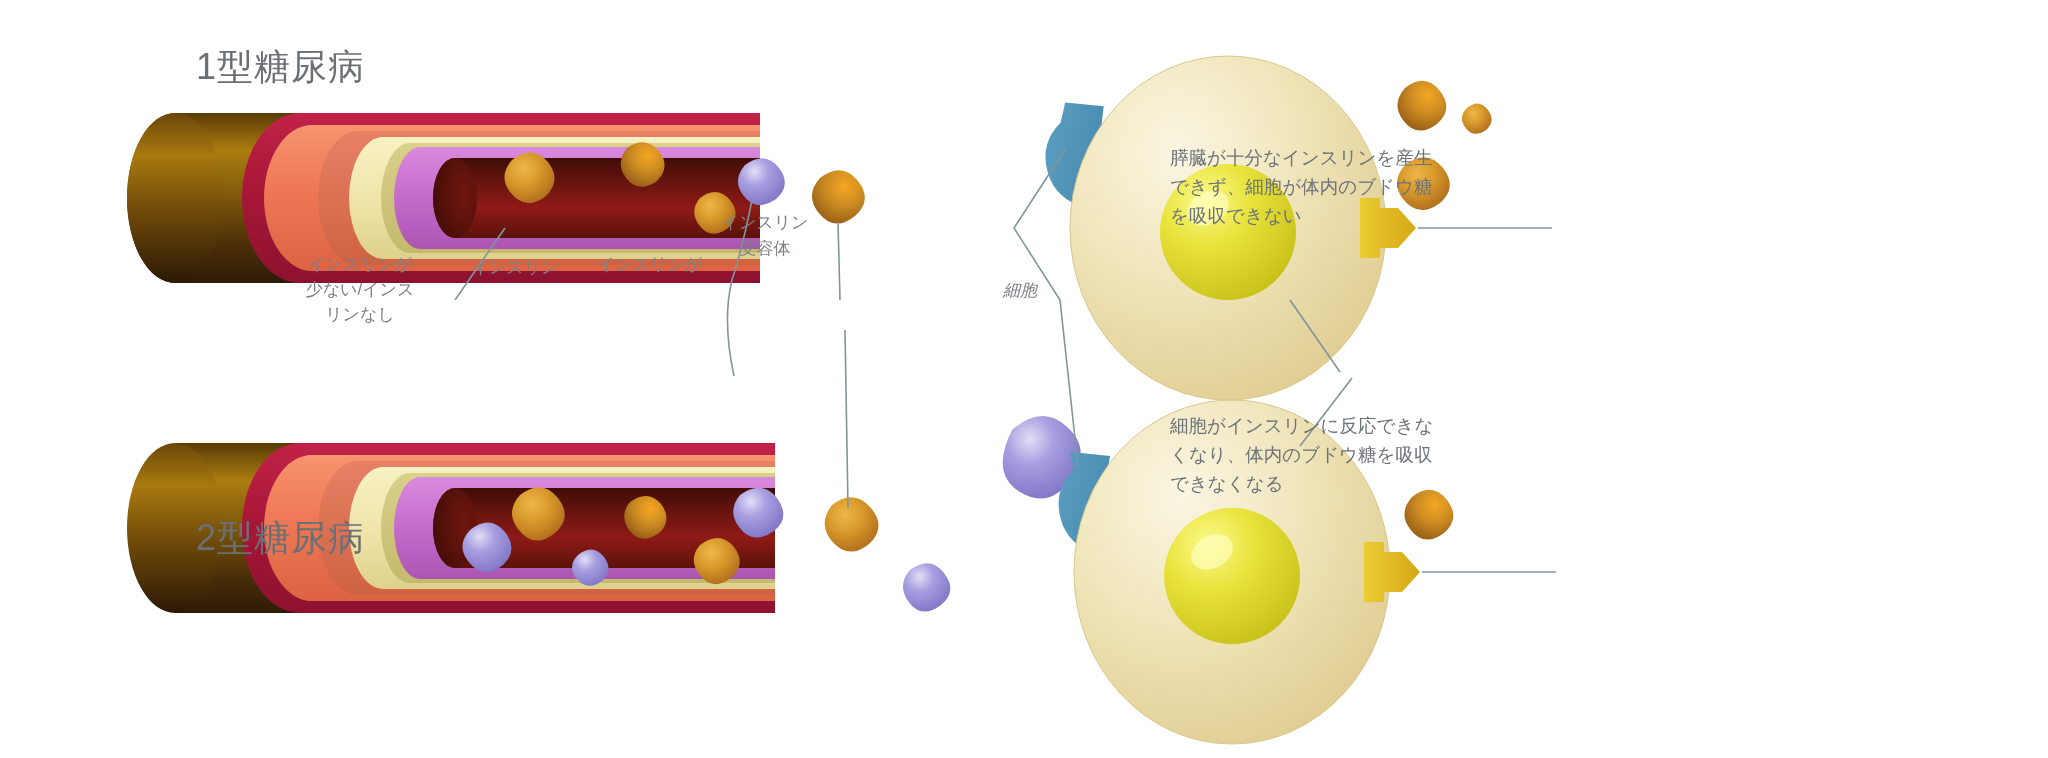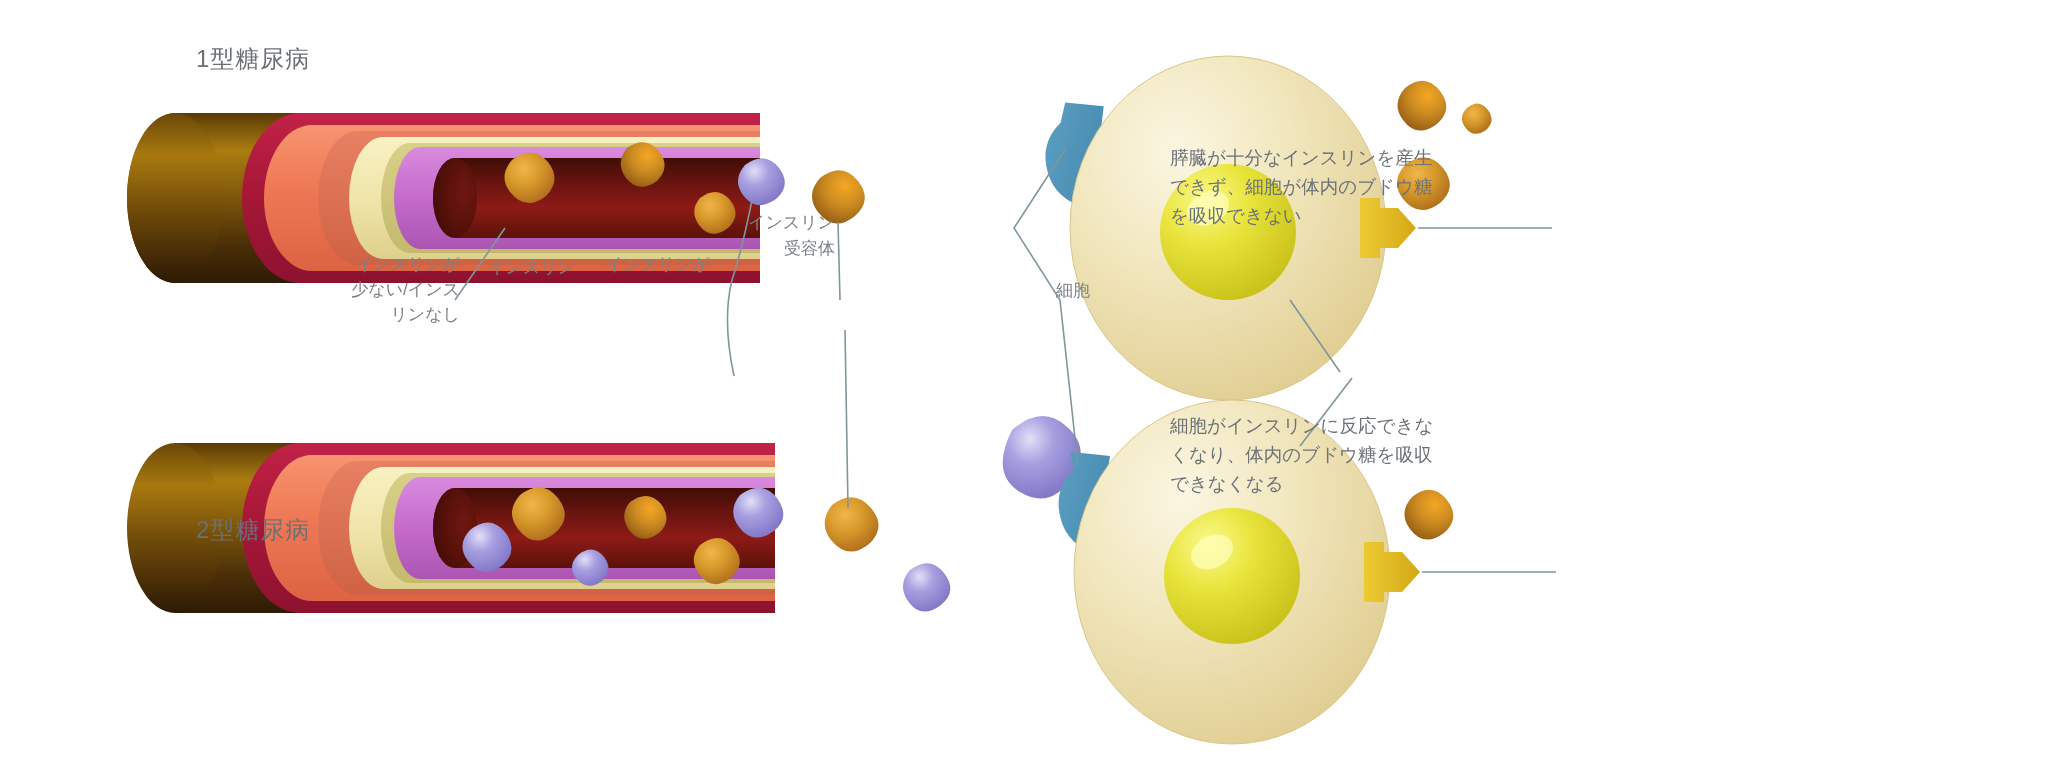--- a/index.html
+++ b/index.html
@@ -5,35 +5,35 @@
   html,body{margin:0;padding:0;background:#ffffff;}
   body{
     width:2048px;height:758px;position:relative;overflow:hidden;
     font-family:"Liberation Sans","DejaVu Sans",sans-serif;
     color:#6c7277;
   }
   .stage{position:absolute;inset:0;}
   svg.diagram{position:absolute;left:0;top:0;width:2048px;height:758px;display:block;}
 
   .title-text{
-    position:absolute;color:#6b7075;font-size:24px;letter-spacing:1px;
+    position:absolute;color:#6b7075;font-size:36px;letter-spacing:1px;
     white-space:nowrap;
   }
   #title-type1{left:196px;top:43px;}
   #title-type2{left:196px;top:514px;}
 
   .lead-label{
     position:absolute;color:#7b8084;font-size:17px;line-height:25px;
-    text-align:right;white-space:pre-line;
+    text-align:center;white-space:pre-line;
   }
   #label-low-insulin{left:260px;top:252px;width:200px;}
   #label-insulin{left:455px;top:255px;width:120px;}
   #label-glucose{left:590px;top:252px;width:120px;}
   #label-receptor{left:695px;top:210px;width:140px;line-height:26px;}
-  #label-cell{left:990px;top:278px;width:100px;}
+  #label-cell{left:970px;top:278px;width:100px;font-style:italic;}
 
   .body-text{
     position:absolute;color:#6c7277;font-size:18.5px;line-height:29px;
     width:272px;text-align:left;
   }
   #desc-type1{left:1170px;top:143px;}
   #desc-type2{left:1170px;top:411px;}
 </style>
 </head>
 <body>

